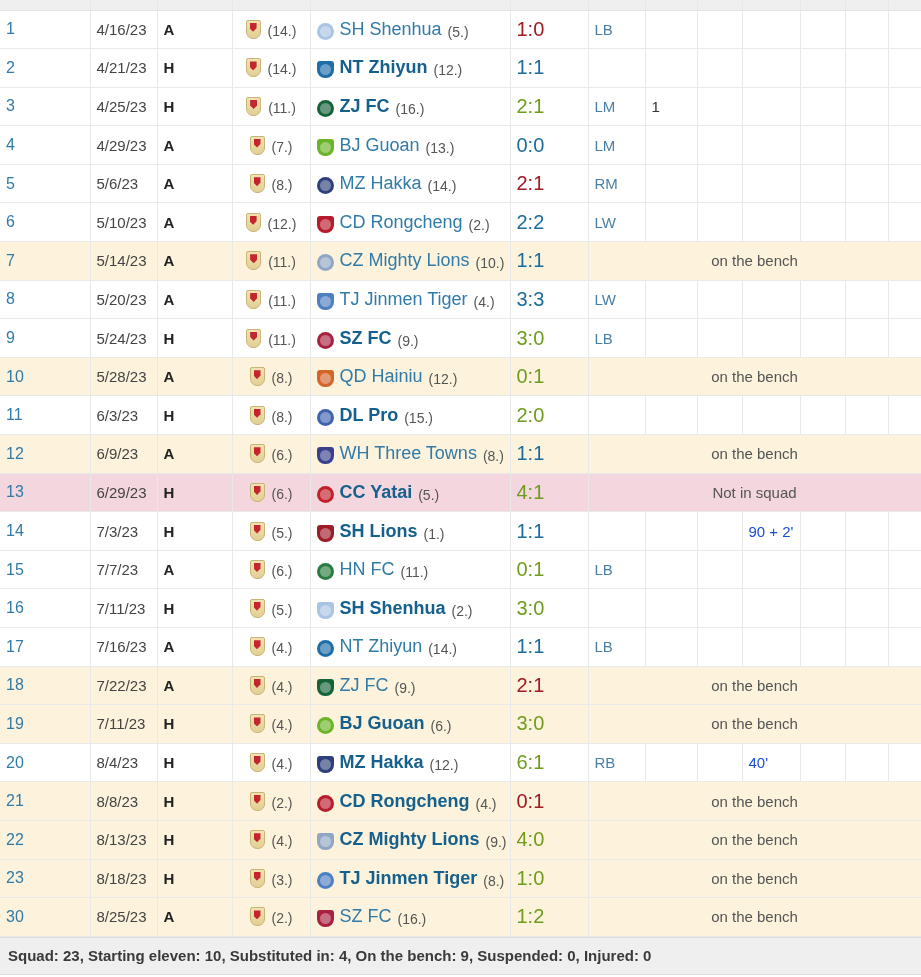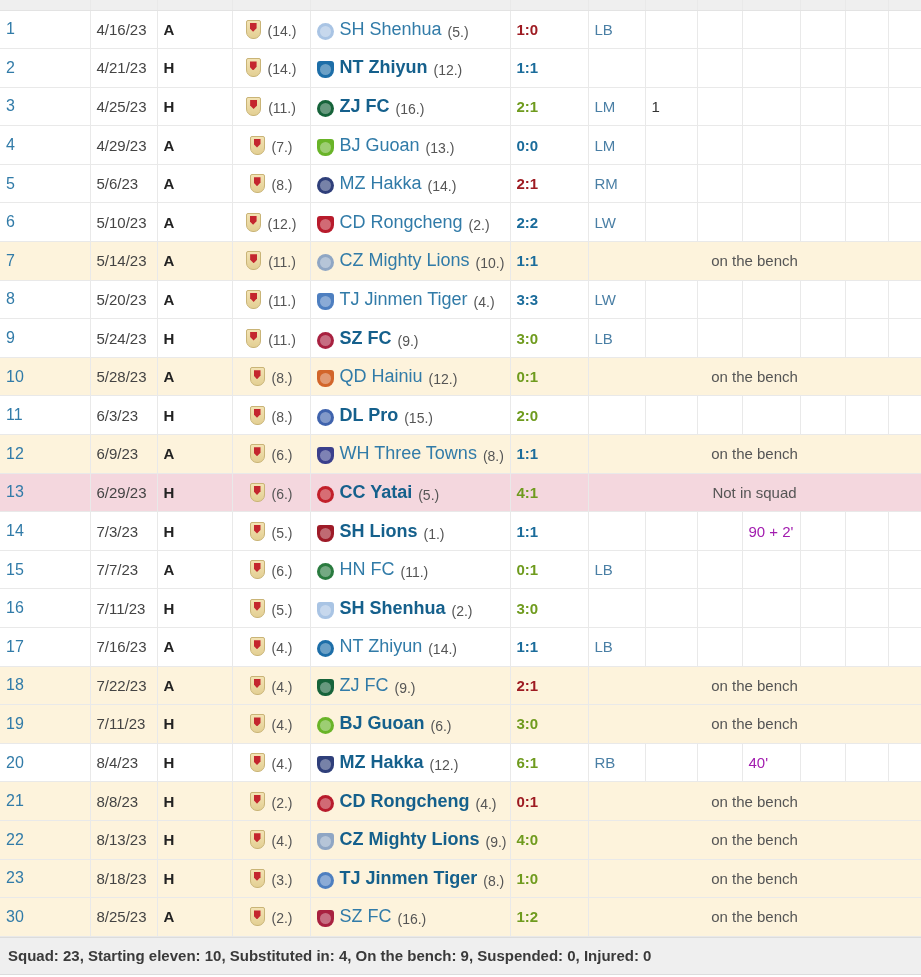--- a/index.html
+++ b/index.html
@@ -49,24 +49,24 @@
   .c-min     {width:auto;  text-align:center;padding-right:4px;}
 
   .no{color:#317ba8;font-size:16px;}
   .date{color:#444;font-size:15px;}
   .ha{color:#222;font-weight:bold;font-size:15px;}
   .rankp{color:#555;font-size:14px;}
   .oppname{color:#317ba8;font-size:18px;}
   .oppname.bold{font-weight:bold;color:#15608c;}
   .opprank{color:#555;font-size:14px;}
   .pos{color:#4a7fa5;font-size:15px;}
-  .minute{color:#a21caf;font-size:15px;}
+  .minute{color:#1d4ed8;font-size:15px;}
   .num{color:#333;font-size:15px;}
 
-  .res{font-weight:bold;font-size:15px;}
+  .res{font-weight:normal;font-size:20px;}
   .res.win{color:#6f9b1e;}
   .res.draw{color:#1b6c9b;}
   .res.loss{color:#9e1b22;}
 
   tr.bench td{background:#fdf3dc;}
   tr.notsquad td{background:#f4d7de;margin-left:20px;}
   .statuscell{text-align:center;color:#555;font-size:15px;}
 
   .cell-flex{display:flex;align-items:flex-end;justify-content:center;gap:7px;}
   .cell-flex.left{justify-content:flex-start;gap:6px;}

